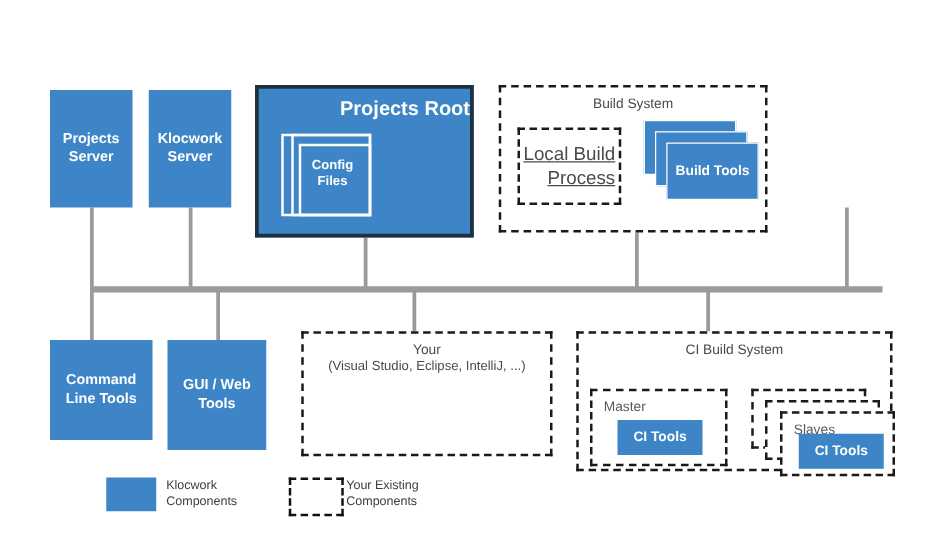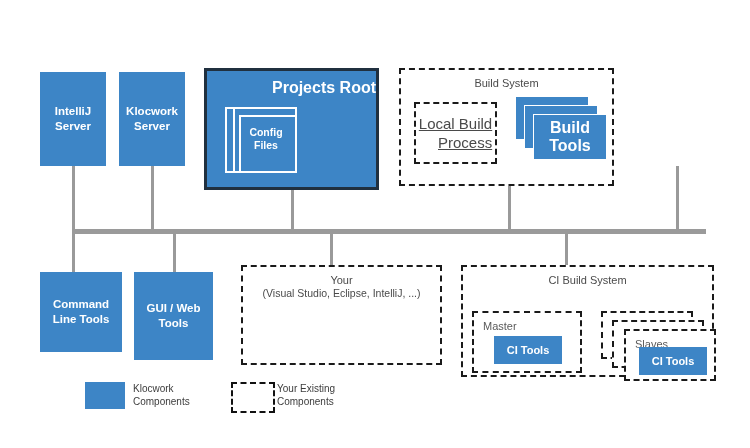--- a/index.html
+++ b/index.html
@@ -155,21 +155,21 @@
     border: 1px solid #ffffff;
   }
   .stack .front {
     position: absolute;
     background: #3d85c6;
     color: #ffffff;
     border: 1px solid #ffffff;
     display: flex;
     align-items: center;
     justify-content: center;
-    font-size: 16px;
+    font-size: 11px;
     font-weight: bold;
     text-align: center;
   }
 
   
   .dstack { position: absolute; }
   .dstack .dlayer {
     position: absolute;
     border: 2px dashed #1a1a1a;
     background: #ffffff;
@@ -216,21 +216,21 @@
   <div class="stem" name="stem-build-system" style="left:508px; top:186px; height:44px;"></div>
   <div class="stem" style="left:676px; top:166px; height:64px;"></div>
 
   <div class="stem" style="left:72px; top:233px; height:39px;"></div>
   <div class="stem" style="left:173px; top:233px; height:39px;"></div>
   <div class="stem" style="left:330px; top:233px; height:32px;"></div>
   <div class="stem" style="left:565px; top:233px; height:32px;"></div>
 
   <div class="kw-box abs" style="left:40px; top:72px; width:66px; height:94px;">
     <div>
-      <span>IntelliJ</span><br>
+      <span>Projects</span><br>
       <span>Server</span>
     </div>
   </div>
 
   <div class="kw-box abs" style="left:119px; top:72px; width:66px; height:94px;">
     <div>
       <span>Klocwork</span><br>
       <span>Server</span>
     </div>
   </div>

